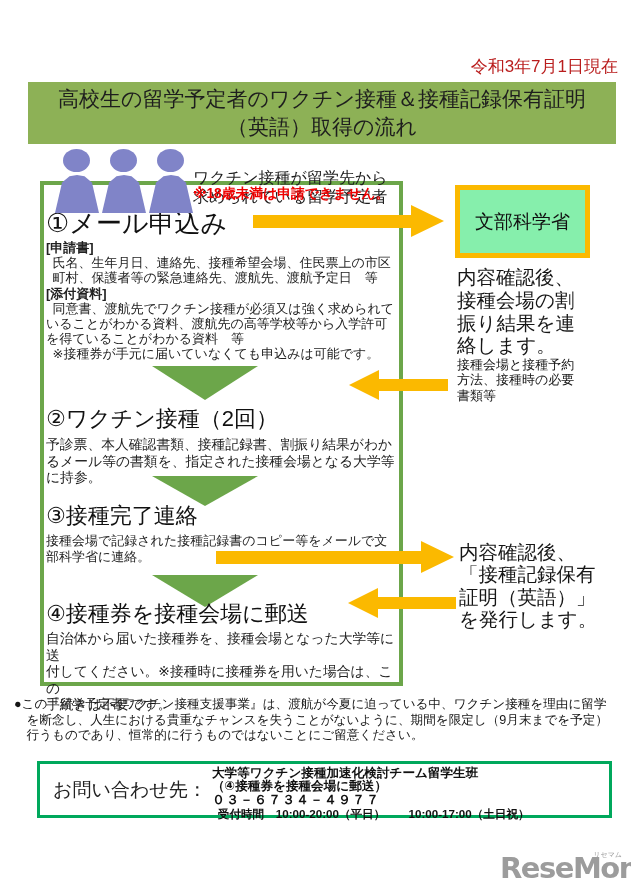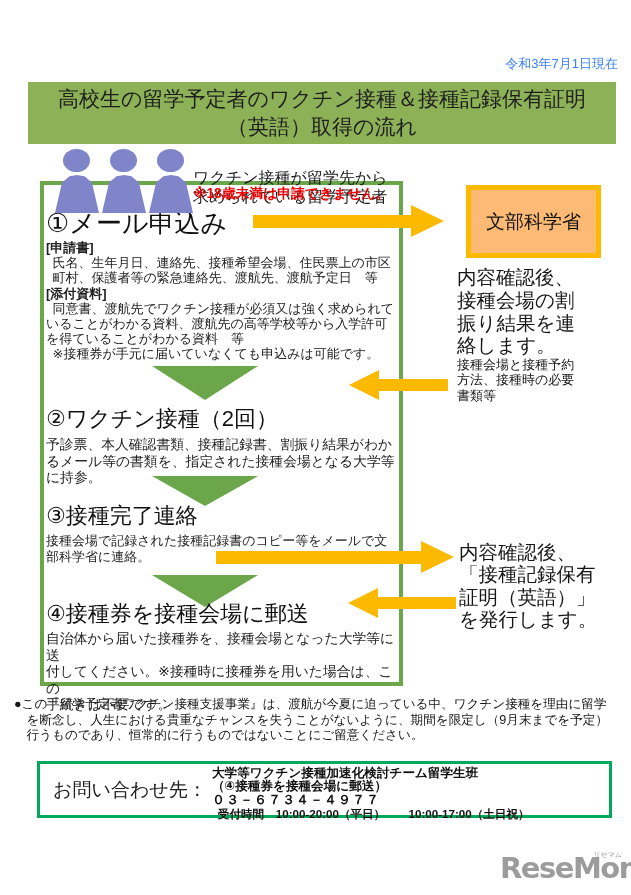--- a/index.html
+++ b/index.html
@@ -3,21 +3,21 @@
 <meta charset="utf-8">
 <style>
   html,body{margin:0;padding:0;background:#fff;}
   #page{
     position:relative;width:631px;height:895px;background:#ffffff;overflow:hidden;
     font-family:"Liberation Sans","DejaVu Sans",sans-serif;color:#1c1c1c;
   }
   .abs{position:absolute;}
   .pre{white-space:pre-line;}
   
-  #date-note{right:13px;top:55px;font-size:13px;color:#3b82f6;margin-left:22px;}
+  #date-note{right:13px;top:55px;font-size:17px;color:#b91c1c;margin-left:22px;}
   
   #banner{left:28px;top:82px;width:588px;height:62px;background:#8DB156;
     display:flex;flex-direction:column;justify-content:center;align-items:center;
     font-size:21px;line-height:1.35;color:#1e1e1e;text-align:left;}
   
   #people{left:55px;top:149px;display:flex;gap:3px;z-index:3;}
   .person{position:relative;width:44px;height:64px;}
   .person .head{position:absolute;left:8px;top:0;width:27px;height:23px;background:#8084C8;border-radius:50%;}
   .person .torso{position:absolute;left:0;bottom:0;width:44px;height:38px;background:#8084C8;
     clip-path:polygon(50% 0%,67% 3%,84% 20%,100% 100%,0% 100%,16% 20%,33% 3%);}
@@ -47,22 +47,22 @@
   .arr-head{width:0;height:0;z-index:4;}
   #arr1-body{left:253px;top:215px;width:160px;height:13px;}
   #arr1-head{left:411px;top:205px;border-top:16px solid transparent;border-bottom:16px solid transparent;border-left:33px solid #FBB900;}
   #arr2-head{left:349px;top:370px;border-top:15px solid transparent;border-bottom:15px solid transparent;border-right:30px solid #FBB900;}
   #arr2-body{left:377px;top:379px;width:71px;height:12px;}
   #arr3-body{left:216px;top:551px;width:207px;height:13px;}
   #arr3-head{left:421px;top:541px;border-top:16px solid transparent;border-bottom:16px solid transparent;border-left:33px solid #FBB900;}
   #arr4-head{left:348px;top:588px;border-top:15px solid transparent;border-bottom:15px solid transparent;border-right:30px solid #FBB900;}
   #arr4-body{left:376px;top:597px;width:80px;height:12px;}
   
-  #mext-box{left:466px;top:185px;width:135px;height:73px;border:5px solid #FBB900;box-sizing:border-box;
-    display:flex;align-items:center;justify-content:center;font-size:19px;color:#111;background:#fdba74;z-index:2;}
+  #mext-box{left:455px;top:185px;width:135px;height:73px;border:5px solid #FBB900;box-sizing:border-box;
+    display:flex;align-items:center;justify-content:center;font-size:19px;color:#111;background:#86efac;z-index:2;}
   
   #right1-main{left:457px;top:266px;font-size:19.5px;line-height:1.17;color:#161616;}
   #right1-sub{left:457px;top:357px;font-size:13px;line-height:1.18;color:#161616;}
   #right2-main{left:459px;top:541px;font-size:19.5px;line-height:1.15;color:#161616;}
   
   #footer-note{left:14px;top:697px;width:610px;font-size:12.6px;line-height:1.25;color:#161616;}
   
   #contact-box{left:37px;top:761px;width:575px;height:57px;border:3px solid #00A85C;box-sizing:border-box;background:#fff;}
   #contact-label{position:absolute;left:13px;top:13px;font-size:19px;color:#222;}
   #contact-col{position:absolute;left:172px;top:3px;color:#111;}

